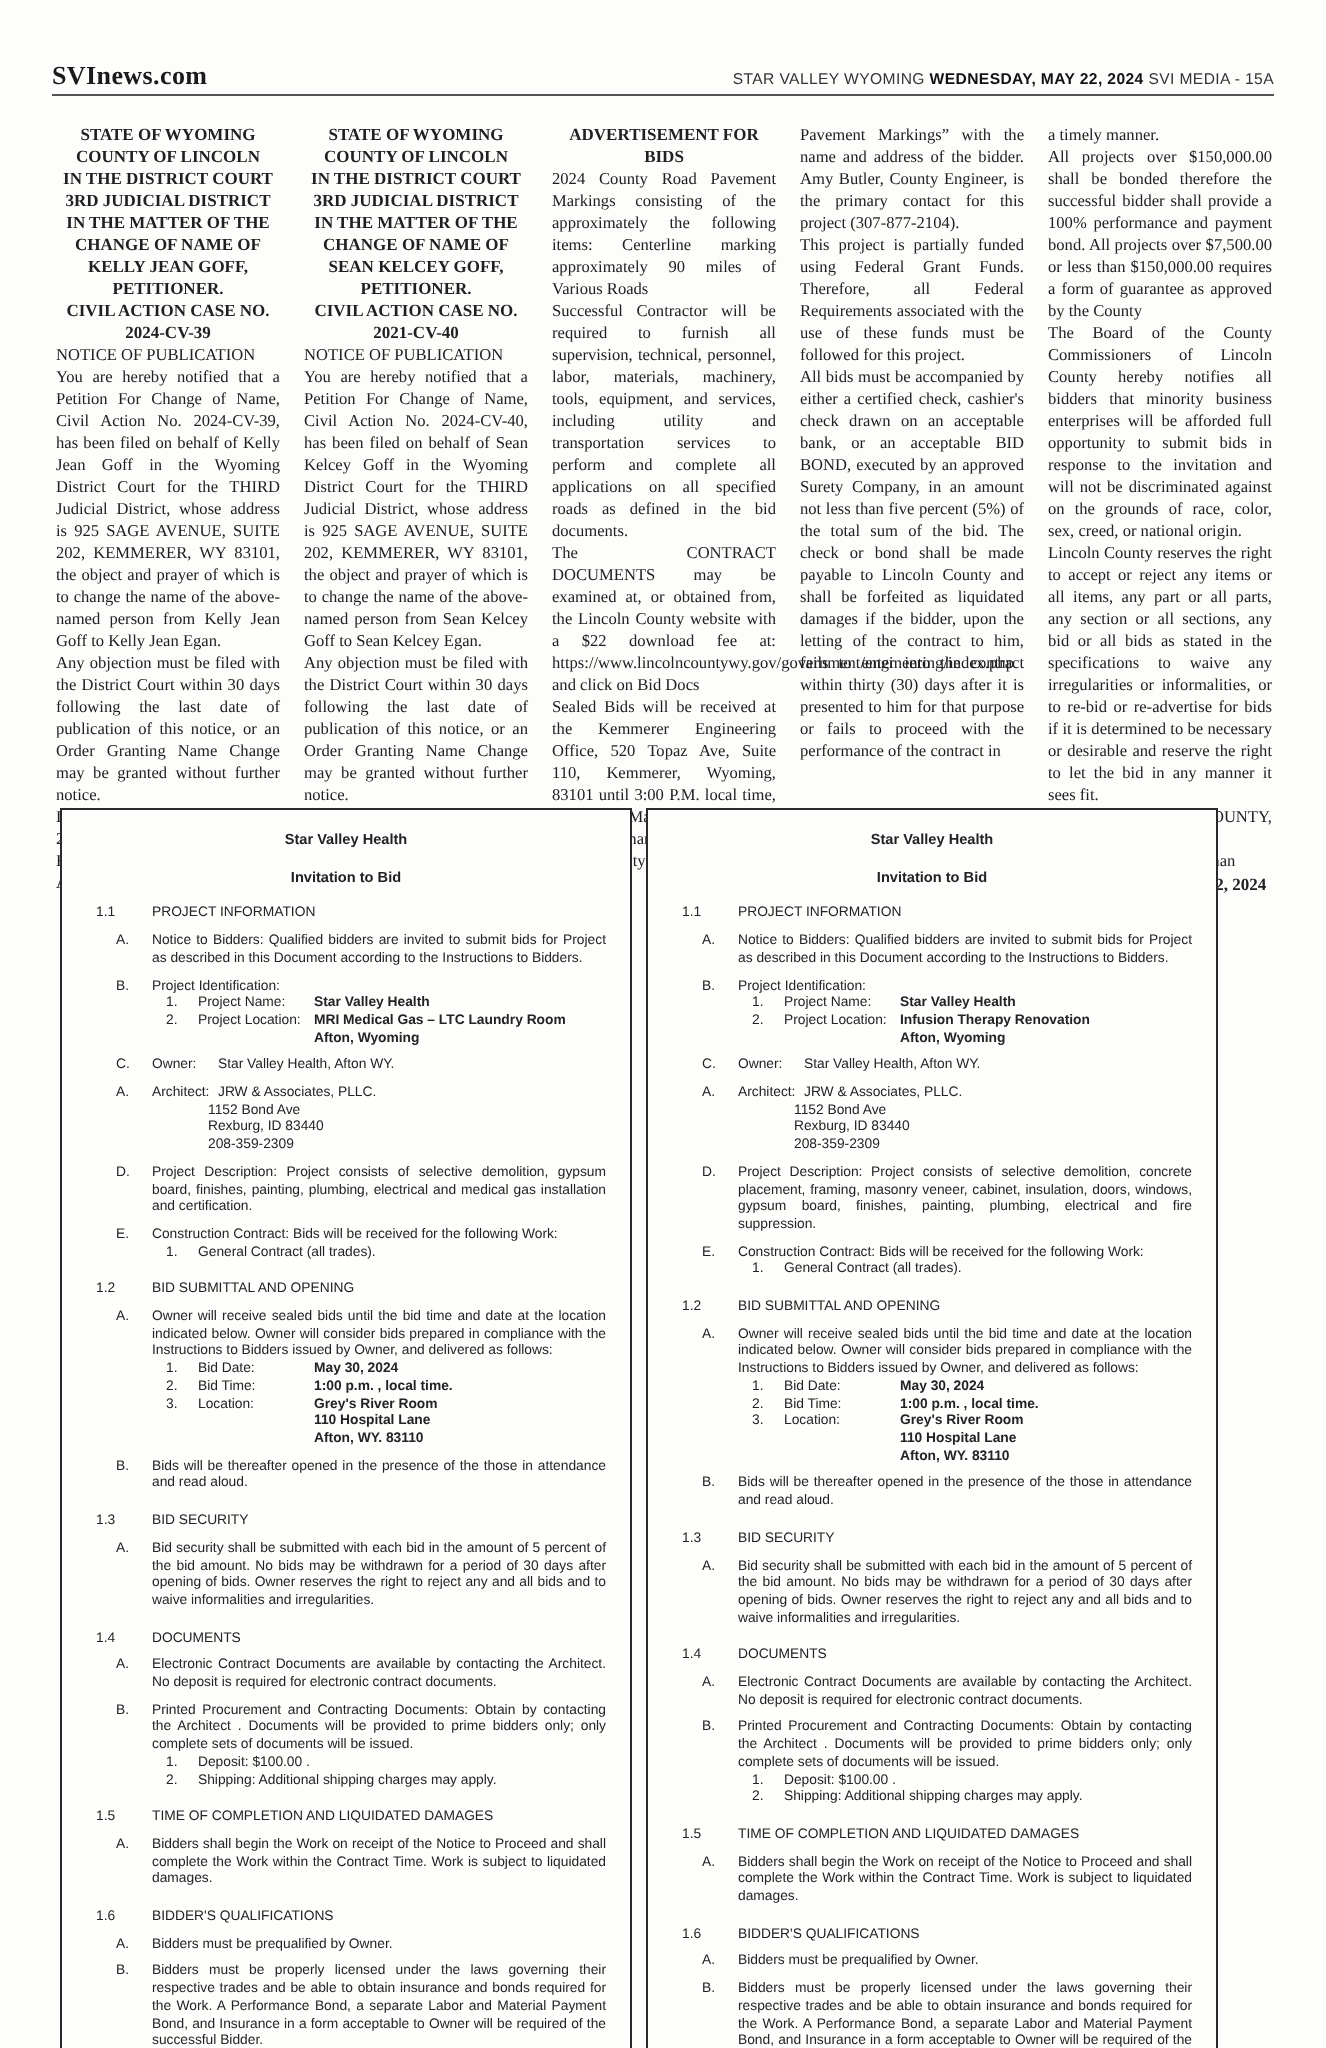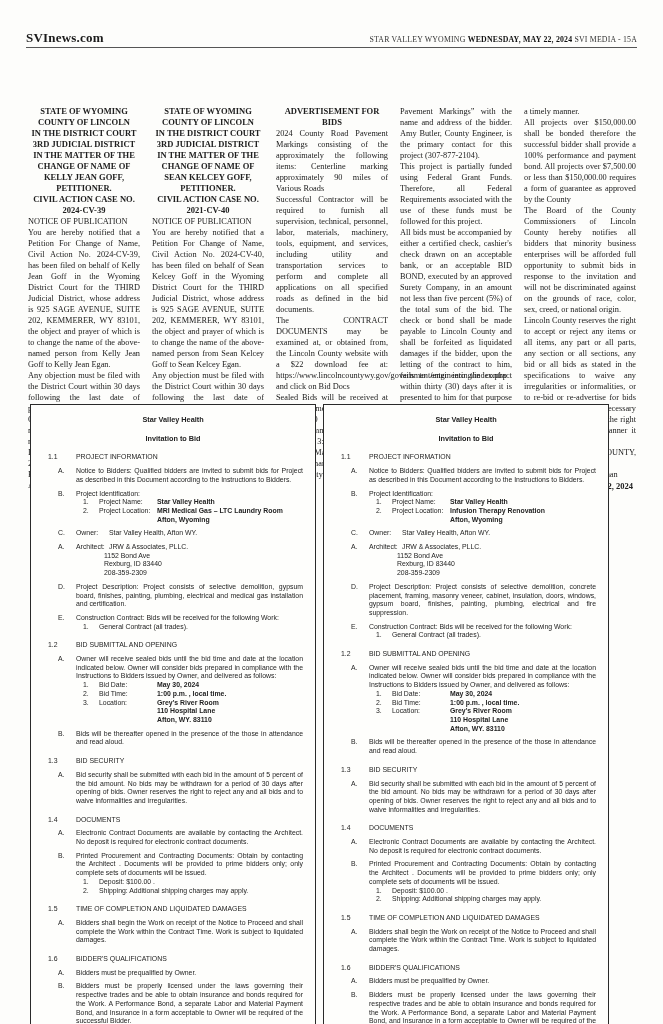--- a/index.html
+++ b/index.html
@@ -1,26 +1,26 @@
 <!DOCTYPE html>
 <html><head>
 <meta charset="utf-8">
 <style>
   html,body{margin:0;padding:0;}
   body{width:663px;height:1024px;overflow:hidden;background:#e9e9e6;}
   .page{position:relative;width:663px;height:1024px;background:#fdfdfb;font-family:"Liberation Serif",serif;color:#1b1b1b;}
   
   .masthead{position:absolute;top:30px;left:26px;right:26px;display:flex;justify-content:space-between;align-items:baseline;}
   .site{font-weight:bold;font-size:13px;letter-spacing:.2px;}
-  .head-right{font-family:Liberation Serif, serif;font-size:7.8px;color:#333;letter-spacing:.2px;}
+  .head-right{font-family:Liberation Sans, sans-serif;font-size:7.8px;color:#333;letter-spacing:.2px;}
   .head-right b{color:#111;}
   .head-rule{position:absolute;top:47px;left:26px;right:26px;border-top:1.2px solid #555;}
   
   .legal-columns{position:absolute;top:62px;left:28px;width:608px;display:flex;gap:12px;}
-  .legal-col{flex:1;min-width:0;font-size:8.3px;line-height:11px;text-align:justify;color:#202020;margin-top:44px;}
+  .legal-col{flex:1;min-width:0;font-size:8.3px;line-height:11px;text-align:justify;color:#202020;}
   .lg-head{font-weight:bold;text-align:center;font-size:8.5px;}
   .lg-para{text-align:justify;}
   .lg-pub{font-weight:bold;text-align:center;font-size:8.5px;margin-top:1px;}
   
   .boxes{position:absolute;top:404px;left:30px;width:605px;display:flex;gap:7px;}
   .inv-box{width:286px;box-sizing:border-box;border:1.2px solid #2a2a2a;background:#fefefc;min-height:583px;font-family:"Liberation Sans",sans-serif;font-size:6.9px;line-height:8.7px;color:#232323;padding:11px 0 8px 0;}
   .box-title{text-align:center;font-weight:bold;font-size:7.3px;margin-bottom:10px;}
   .sec{display:flex;margin:10px 0 0 17px;}
   .sec-num{width:28px;flex:none;}
   .sec-title{flex:1;padding-right:12px;}

